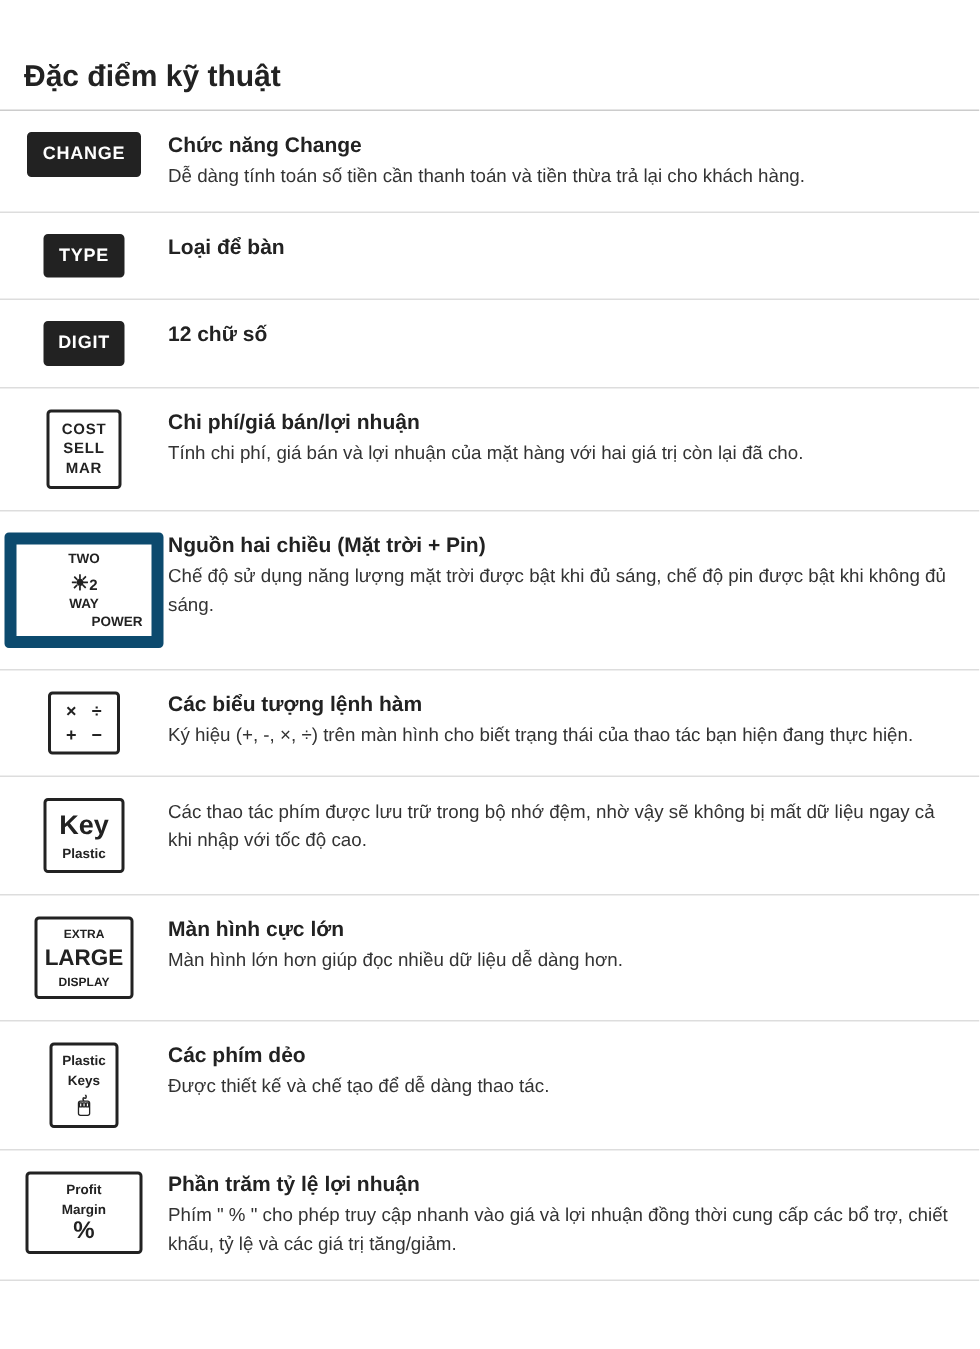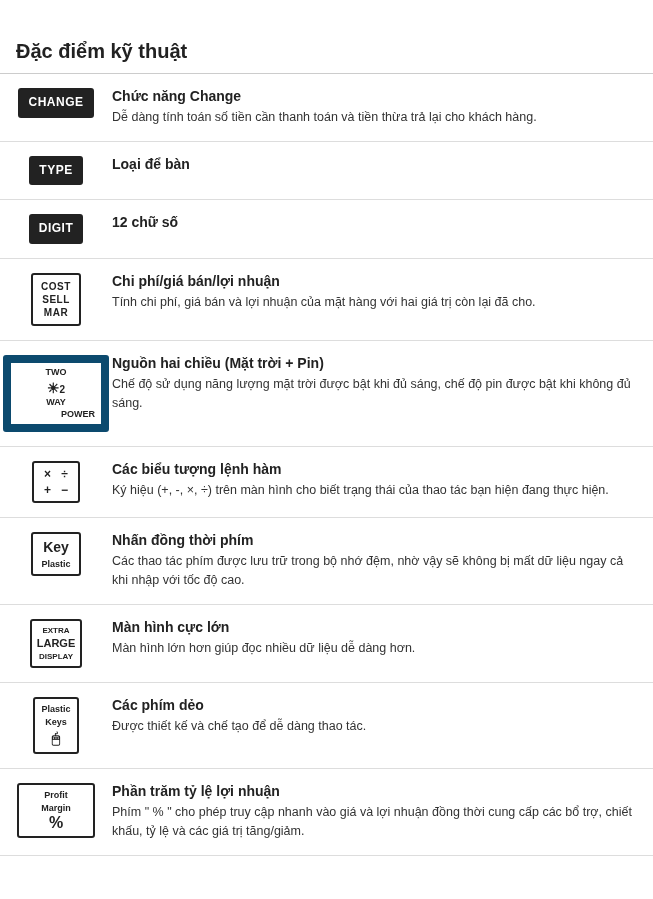--- a/index.html
+++ b/index.html
@@ -223,35 +223,34 @@
   </div>
   <div class="feature-content">
     <div class="feature-title">Các biểu tượng lệnh hàm</div>
     <div class="feature-desc">Ký hiệu (+, -, ×, ÷) trên màn hình cho biết trạng thái của thao tác bạn hiện đang thực hiện.</div>
   </div>
 </div>
 
 <div class="feature-row">
   <div class="icon-box">
     <div class="key-rollover-icon">
-      <div style="font-size:14px; font-weight:bold;">Key</div>
+      <div style="font-size:18px; font-weight:bold;">Key</div>
       <div style="font-size:9px;">Plastic</div>
     </div>
   </div>
   <div class="feature-content">
-    <div class="feature-title">Nhấn đồng thời phím</div>
     <div class="feature-desc">Các thao tác phím được lưu trữ trong bộ nhớ đệm, nhờ vậy sẽ không bị mất dữ liệu ngay cả khi nhập với tốc độ cao.</div>
   </div>
 </div>
 
 <div class="feature-row">
   <div class="icon-box">
     <div class="extra-large-icon">
       <div style="font-size:8px;">EXTRA</div>
-      <div class="large-text" style="font-size:11px; font-weight:bold;">LARGE</div>
+      <div class="large-text" style="font-size:15px; font-weight:bold;">LARGE</div>
       <div style="font-size:8px;">DISPLAY</div>
     </div>
   </div>
   <div class="feature-content">
     <div class="feature-title">Màn hình cực lớn</div>
     <div class="feature-desc">Màn hình lớn hơn giúp đọc nhiều dữ liệu dễ dàng hơn.</div>
   </div>
 </div>
 
 <div class="feature-row">

